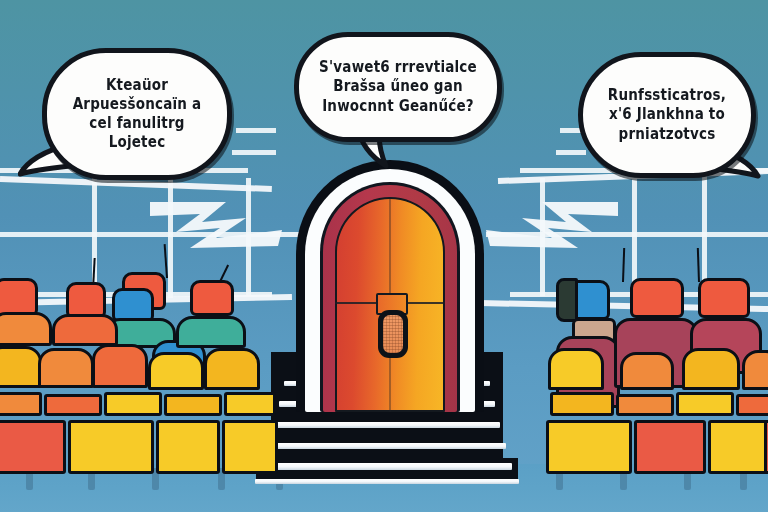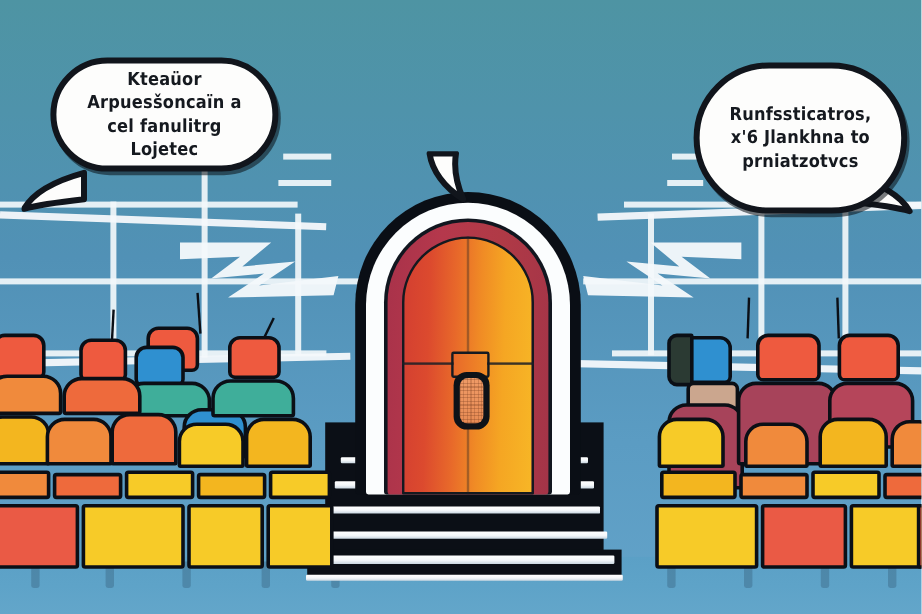--- a/index.html
+++ b/index.html
@@ -381,27 +381,30 @@
 
     <div class="seat seat-base" style="left:546px; top:420px; width:86px; height:54px; background:#f7cb28;"></div>
     <div class="seat seat-base" style="left:634px; top:420px; width:72px; height:54px; background:#ea5a45;"></div>
     <div class="seat seat-base" style="left:708px; top:420px; width:62px; height:54px; background:#f7cb28;"></div>
     <div class="seat seat-base" style="left:764px; top:420px; width:30px; height:54px; background:#ea5a45;"></div>
   </div>
 
   <svg style="position:absolute; left:18px; top:140px;" width="60" height="50" viewBox="0 0 60 50">
     <path d="M52,4 C30,10 10,20 2,34 C16,30 34,28 52,26 Z" fill="#fdfdfc" stroke="#11151c" stroke-width="5" stroke-linejoin="round"></path>
   </svg>
-  <div class="bubble" style="left:42px; top:48px; width:190px; height:95px;">
+  <div class="bubble" style="left:42px; top:48px; width:190px; height:132px;">
     <div class="bubble-text" style="font-size:15px;">Kteaüor Arpuesšoncaïn a cel fanulitrg Lojetec</div>
   </div>
 
   <svg style="position:absolute; left:352px; top:126px;" width="56" height="44" viewBox="0 0 56 44">
     <path d="M6,2 C8,16 18,30 34,40 C28,26 26,14 28,2 Z" fill="#fdfdfc" stroke="#11151c" stroke-width="5" stroke-linejoin="round"></path>
   </svg>
+  <div class="bubble" style="left:294px; top:32px; width:208px; height:110px; border-radius:54px;">
+    <div class="bubble-text" style="font-size:15px;">S'vawet6 rrrevtialce Brašsa űneo gan Inwocnnt Geanűće?</div>
+  </div>
 
   <svg style="position:absolute; left:700px; top:142px;" width="62" height="50" viewBox="0 0 62 50">
     <path d="M8,4 C30,10 50,20 58,34 C44,30 26,28 8,26 Z" fill="#fdfdfc" stroke="#11151c" stroke-width="5" stroke-linejoin="round"></path>
   </svg>
   <div class="bubble" style="left:578px; top:52px; width:178px; height:126px;">
     <div class="bubble-text" style="font-size:15px;">Runfssticatros, x'6 Jlankhna to prniatzotvcs</div>
   </div>
 
 </div>
 

